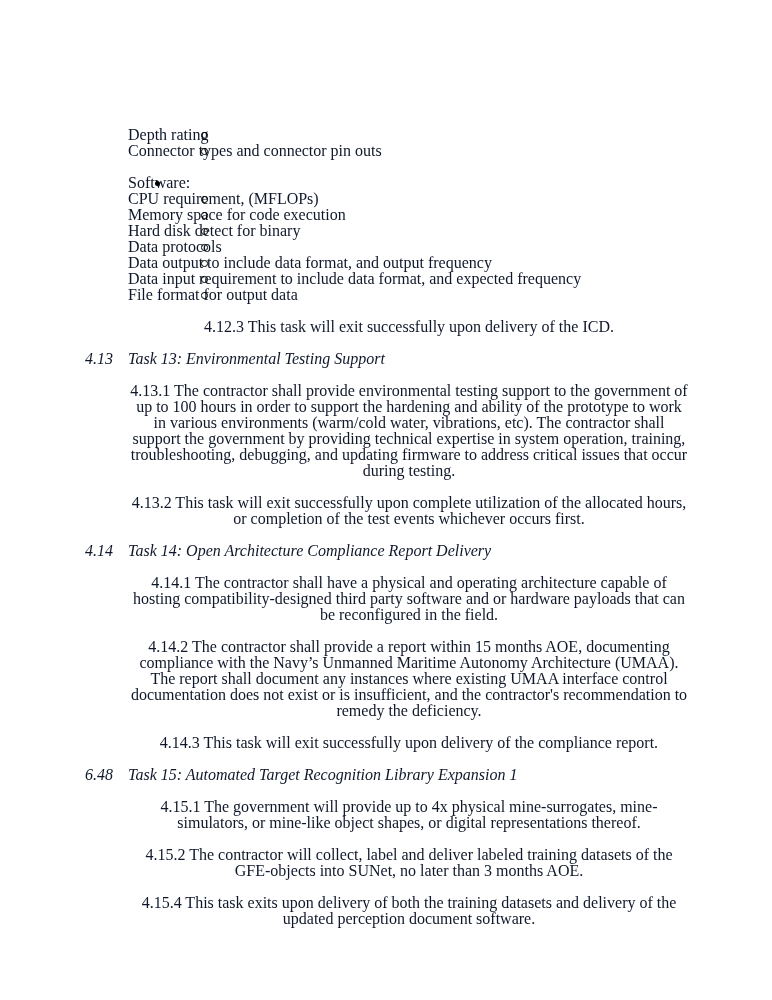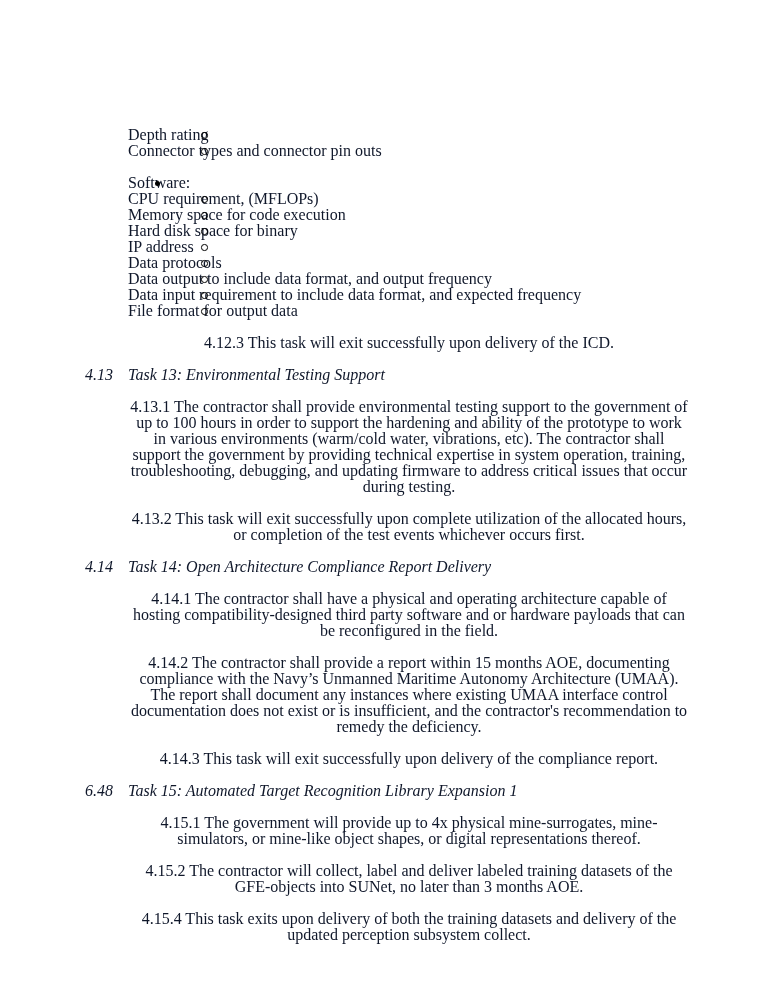--- a/index.html
+++ b/index.html
@@ -98,25 +98,21 @@
       <li class="lvl2">
         <span class="ring"></span>
         <span>CPU requirement, (MFLOPs)</span>
       </li>
       <li class="lvl2">
         <span class="ring"></span>
         <span>Memory space for code execution</span>
       </li>
       <li class="lvl2">
         <span class="ring"></span>
-        <span>Hard disk space for binary</span>
-      </li>
-      <li class="lvl2">
-        <span class="ring"></span>
-        <span>IP address</span>
+        <span>Hard disk detect for binary</span>
       </li>
       <li class="lvl2">
         <span class="ring"></span>
         <span>Data protocols</span>
       </li>
       <li class="lvl2">
         <span class="ring"></span>
         <span>Data output to include data format, and output frequency</span>
       </li>
       <li class="lvl2">
@@ -145,16 +141,16 @@
     <p class="para">4.14.1 The contractor shall have a physical and operating architecture capable of hosting compatibility-designed third party software and or hardware payloads that can be reconfigured in the field.</p>
     <p class="para">4.14.2 The contractor shall provide a report within 15 months AOE, documenting compliance with the Navy’s Unmanned Maritime Autonomy Architecture (UMAA). The report shall document any instances where existing UMAA interface control documentation does not exist or is insufficient, and the contractor's recommendation to remedy the deficiency.</p>
     <p class="para">4.14.3 This task will exit successfully upon delivery of the compliance report.</p>
 
     <div class="section-heading">
       <span class="section-num">6.48</span>
       <span>Task 15: Automated Target Recognition Library Expansion 1</span>
     </div>
     <p class="para">4.15.1 The government will provide up to 4x physical mine-surrogates, mine-simulators, or mine-like object shapes, or digital representations thereof.</p>
     <p class="para">4.15.2 The contractor will collect, label and deliver labeled training datasets of the GFE-objects into SUNet, no later than 3 months AOE.</p>
-    <p class="para">4.15.4 This task exits upon delivery of both the training datasets and delivery of the updated perception subsystem collect.</p>
+    <p class="para">4.15.4 This task exits upon delivery of both the training datasets and delivery of the updated perception document software.</p>
 
   </div>
 </div>
 
 </body></html>

